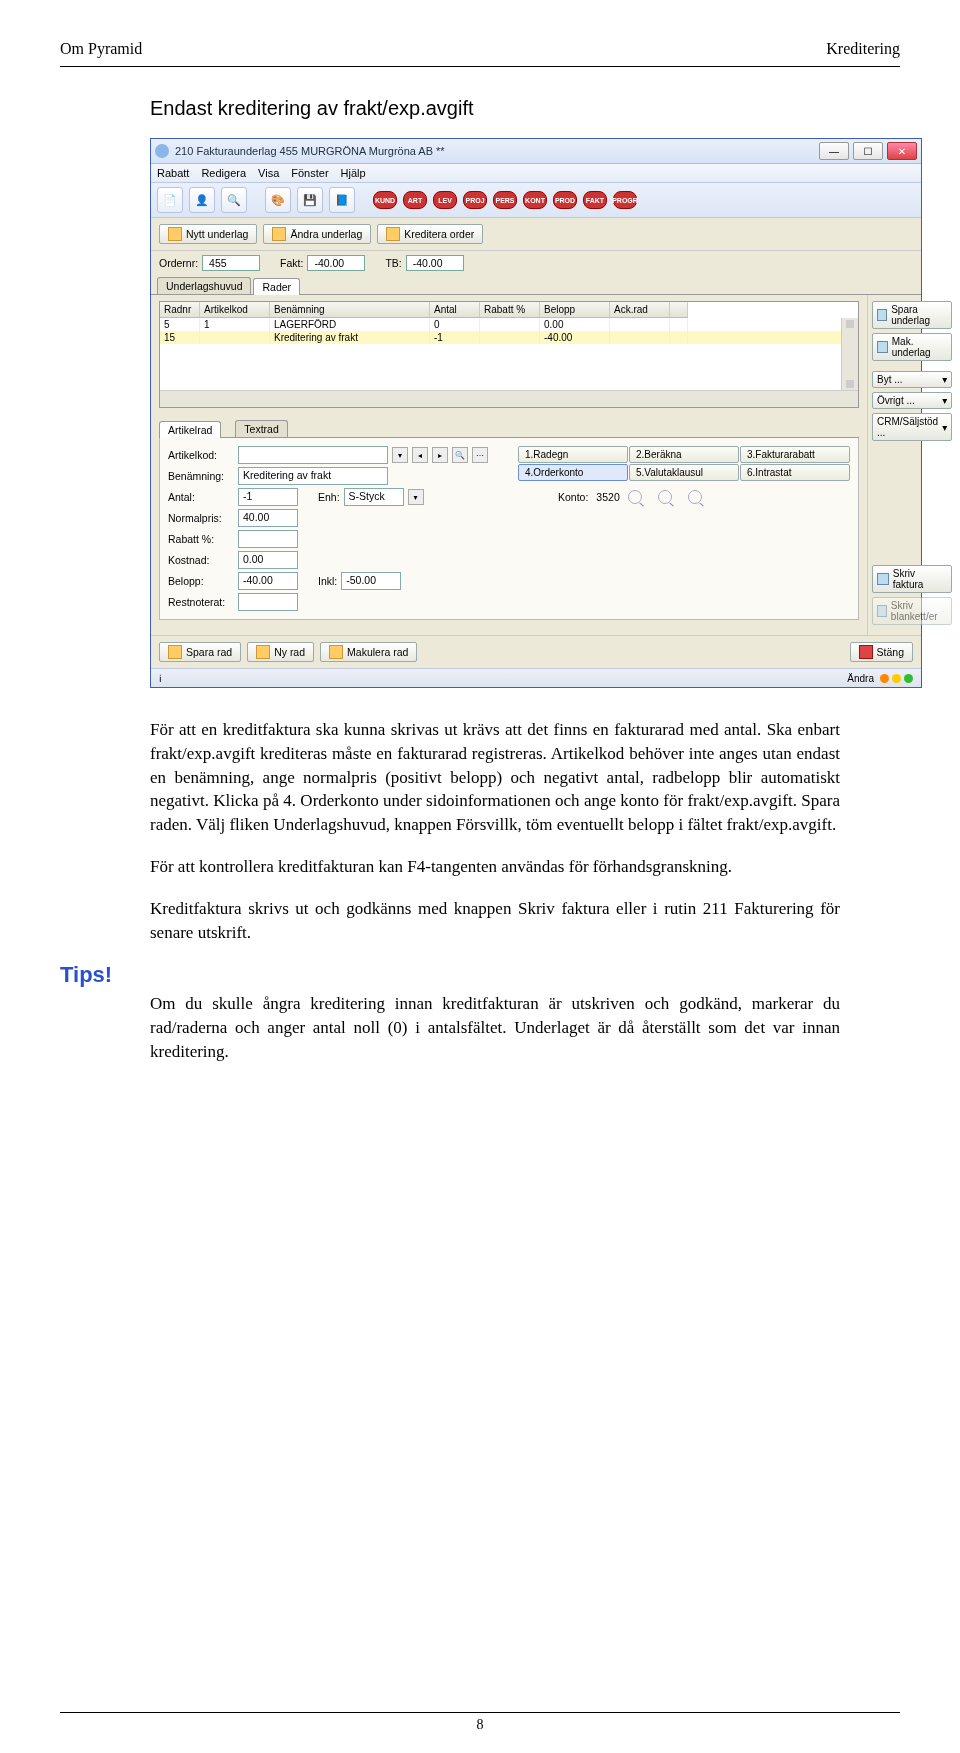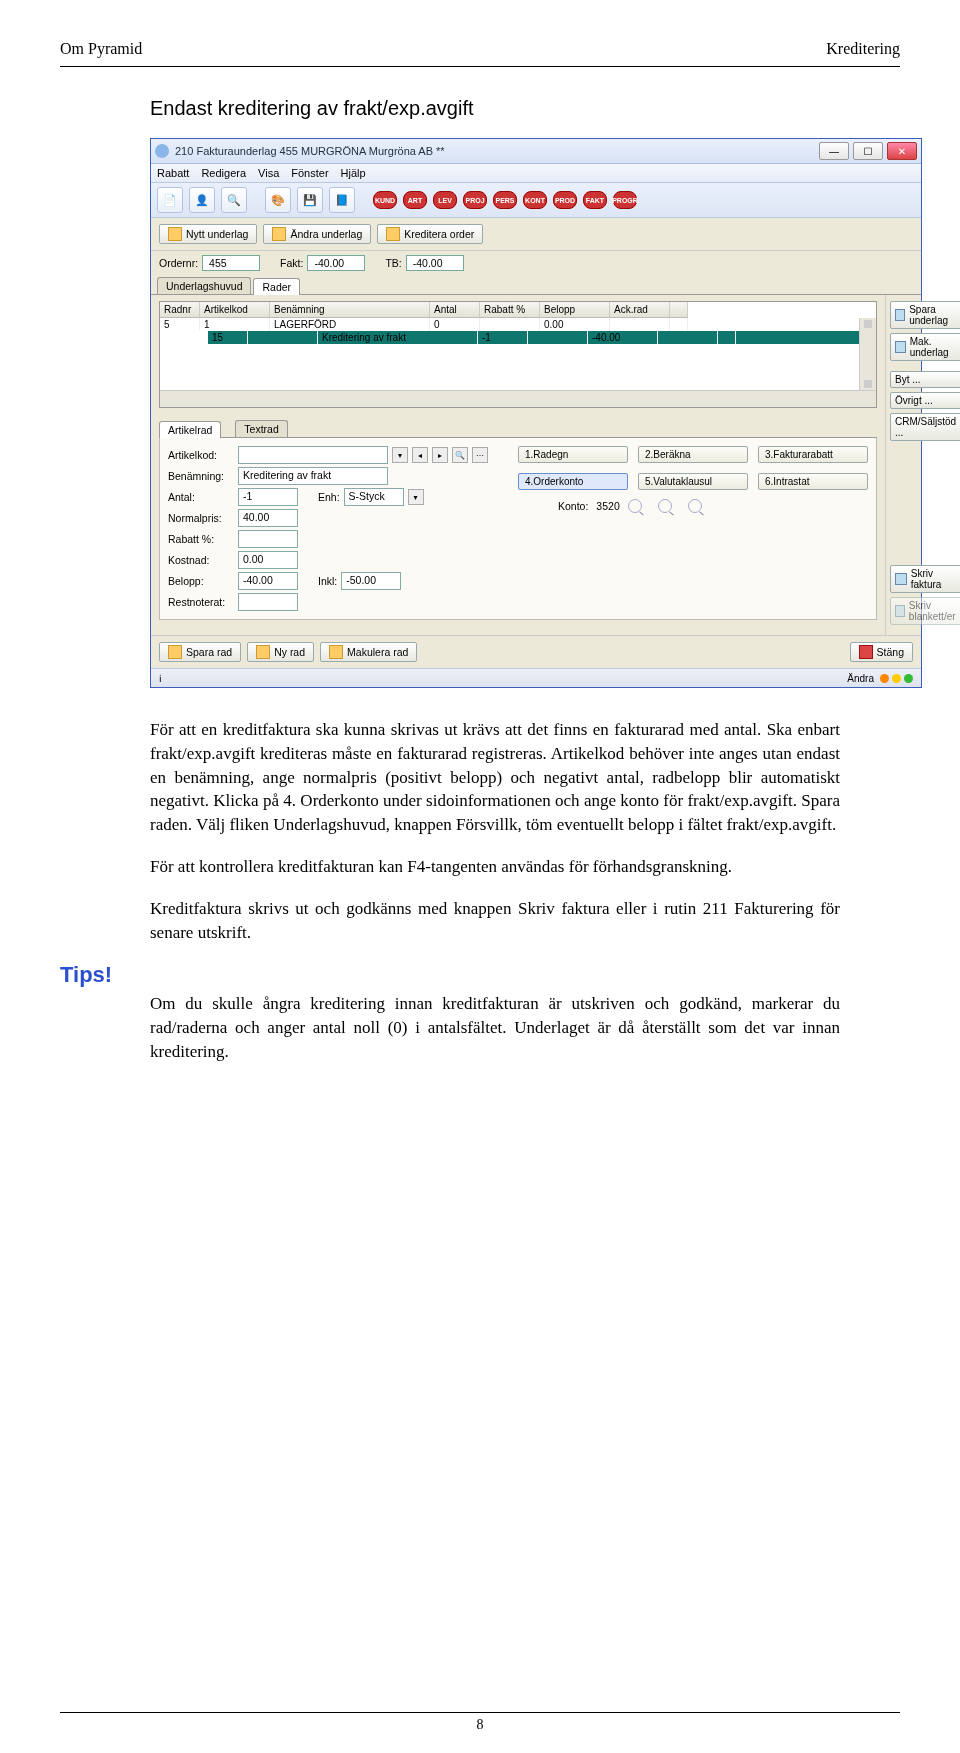--- a/index.html
+++ b/index.html
@@ -129,21 +129,21 @@
   .grid .ghead, .grid .grow {
     display: grid;
     grid-template-columns: 40px 70px 160px 50px 60px 70px 60px 18px;
   }
   .grid .ghead div {
     background: linear-gradient(#f6f6f2,#e4e2d5);
     border-right: 1px solid #ccc; border-bottom: 1px solid #bbb;
     padding: 2px 4px;
   }
   .grid .grow div { padding: 1px 4px; border-right: 1px solid #eee; }
-  .grid .grow.sel { background: #0f766e; margin-left: 48px; }
+  .grid .grow.sel { background: #fef9c3; }
   .grid-body { height: 72px; overflow: hidden; position: relative; }
   .grid-scroll-ind {
     position: absolute; right: 0; top: 0; bottom: 0; width: 16px;
     background: #e8e6da; border-left: 1px solid #ccc;
   }
   .grid-scroll-ind::before, .grid-scroll-ind::after {
     content: ""; position: absolute; left: 4px; width: 8px; height: 8px;
     background: #ccc;
   }
   .grid-scroll-ind::before { top: 2px; }
@@ -168,21 +168,21 @@
     border: 1px solid #8aa; background: #fff; padding: 1px 4px; min-width: 80px;
     font-size: 10.5px; height: 14px;
   }
   .form-row .inp.wide { min-width: 140px; }
   .form-row .inp.narrow { min-width: 50px; }
   .mini-btn {
     width: 14px; height: 14px; border: 1px solid #aaa; background: #eee;
     font-size: 8px; display: flex; align-items: center; justify-content: center;
   }
   .link-buttons {
-    display: grid; grid-template-columns: repeat(3, 110px); gap: 10px;
+    display: grid; grid-template-columns: repeat(3, 110px); gap: 1px;
     margin-bottom: 6px;
   }
   .link-btn {
     border: 1px solid #9aa; background: linear-gradient(#fdfdf8,#ecebde);
     padding: 2px 6px; font-size: 10px; text-align: left; border-radius: 2px;
   }
   .link-btn.active { background: #dfe9fb; border-color: #6a8fd0; }
   .konto-row { display: flex; align-items: center; gap: 8px; font-size: 10.5px; padding-left: 40px; }
   .mag { width: 12px; height: 12px; border: 1px solid #aac; border-radius: 50%; position: relative; }
   .mag::after { content: ""; position: absolute; width: 5px; height: 1px; background: #88a; bottom: -2px; right: -3px; transform: rotate(40deg); }

